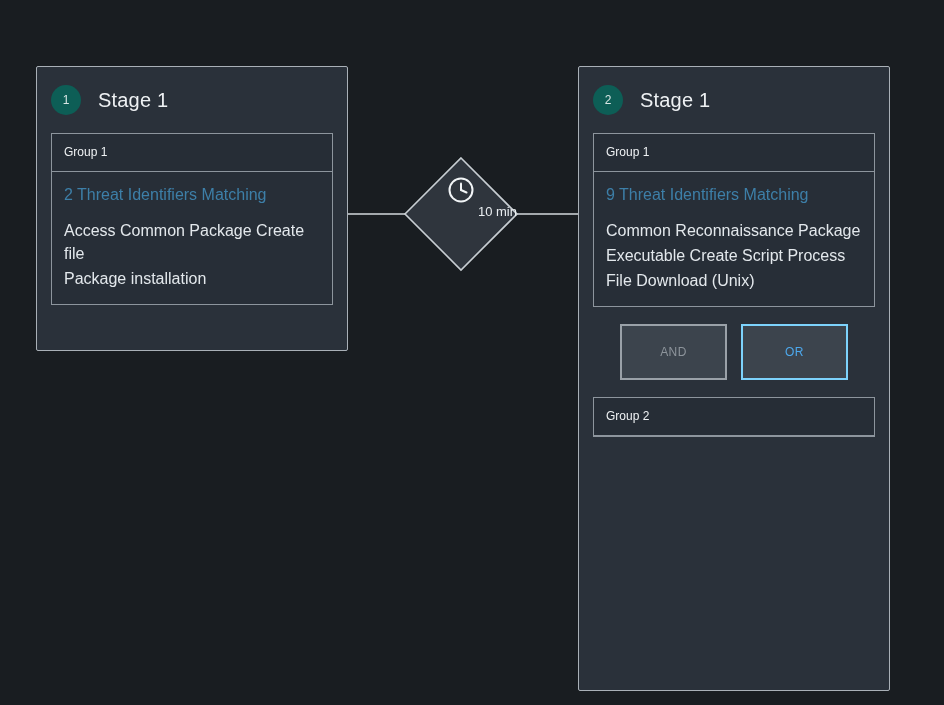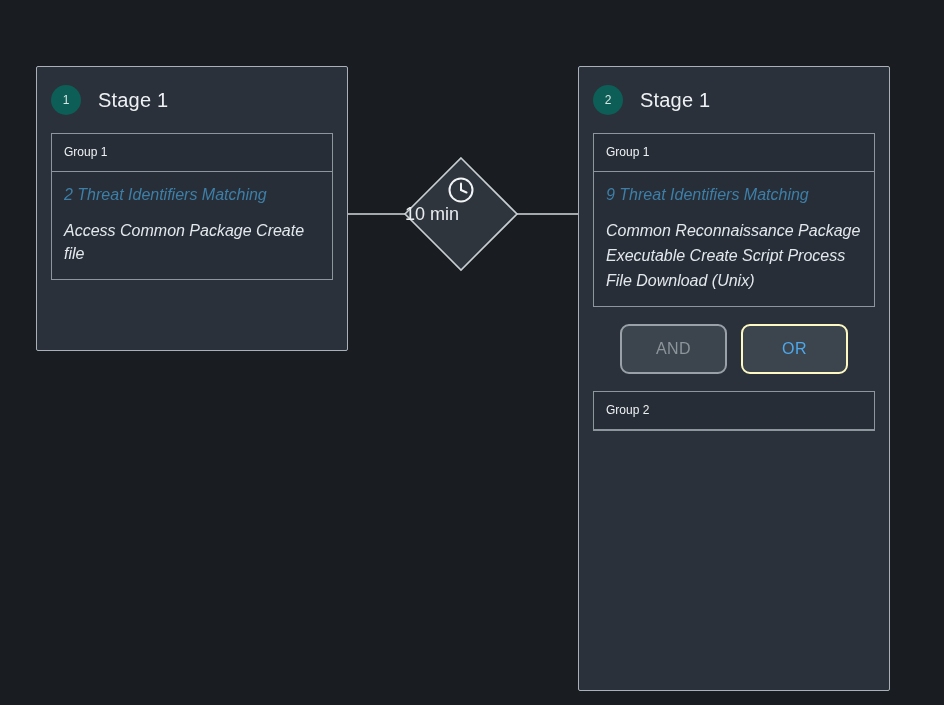--- a/index.html
+++ b/index.html
@@ -61,21 +61,20 @@
   }
   .group-header {
     padding: 11px 12px 12px 12px;
     border-bottom: 1px solid #8d959d;
     color: #eef1f3;
     font-size: 12px;
     background: #262d36;
   }
   .group-body {
     padding: 12px 12px 14px 12px;
-    font-style: italic;
   }
   .group-body .link-row {
     color: #3d7fa8;
     font-size: 16px;
     line-height: 1.42;
     margin-bottom: 12px;
   }
   .group-body .item-row {
     color: #e3e8ec;
     font-size: 16px;
@@ -94,50 +93,50 @@
 
   
   .logic-row {
     display: flex;
     justify-content: center;
     gap: 14px;
     margin: 17px 0 17px 0;
   }
   .logic-btn {
     width: 107px;
-    height: 50px;
-    border-radius: 9px;
+    height: 56px;
+    border-radius: 0;
     background: #3c444d;
     display: flex;
     align-items: center;
     justify-content: center;
-    font-size: 16px;
+    font-size: 12px;
     letter-spacing: .4px;
     cursor: pointer;
   }
   .logic-btn.inactive {
     border: 2px solid #9aa1a8;
     color: #8d949b;
   }
   .logic-btn.active {
-    border: 2px solid #fef9c3;
+    border: 2px solid #7dd3fc;
     color: #4da8ec;
   }
 
   
   #connector { position: absolute; left: 0; top: 0; width: 944px; height: 705px; pointer-events: none; }
 
   .diamond-label {
     position: absolute;
     left: 405px;
     top: 204px;
     width: 112px;
-    text-align: left;
+    text-align: right;
     color: #e9edf0;
-    font-size: 18px;
+    font-size: 13px;
   }
 </style>
 </head>
 <body>
 
 <div id="canvas">
 
   <svg id="connector" viewBox="0 0 944 705" xmlns="http://www.w3.org/2000/svg">
     <line x1="348" y1="214" x2="406" y2="214" stroke="#d3d8dc" stroke-width="1.6"></line>
     <line x1="516" y1="214" x2="578" y2="214" stroke="#d3d8dc" stroke-width="1.6"></line>
@@ -154,20 +153,21 @@
     <div class="stage-header">
       <div class="stage-badge">1</div>
       <div class="stage-title">Stage 1</div>
     </div>
 
     <div class="group-box">
       <div class="group-header">Group 1</div>
       <div class="group-body">
         <div class="link-row">2 Threat Identifiers Matching</div>
         <div class="item-row">Access Common Package Create file</div>
+        <div class="item-row">Package installation</div>
       </div>
     </div>
   </div>
 
   <div id="stage-2-card" class="stage-card">
     <div class="stage-header">
       <div class="stage-badge">2</div>
       <div class="stage-title">Stage 1</div>
     </div>
 

